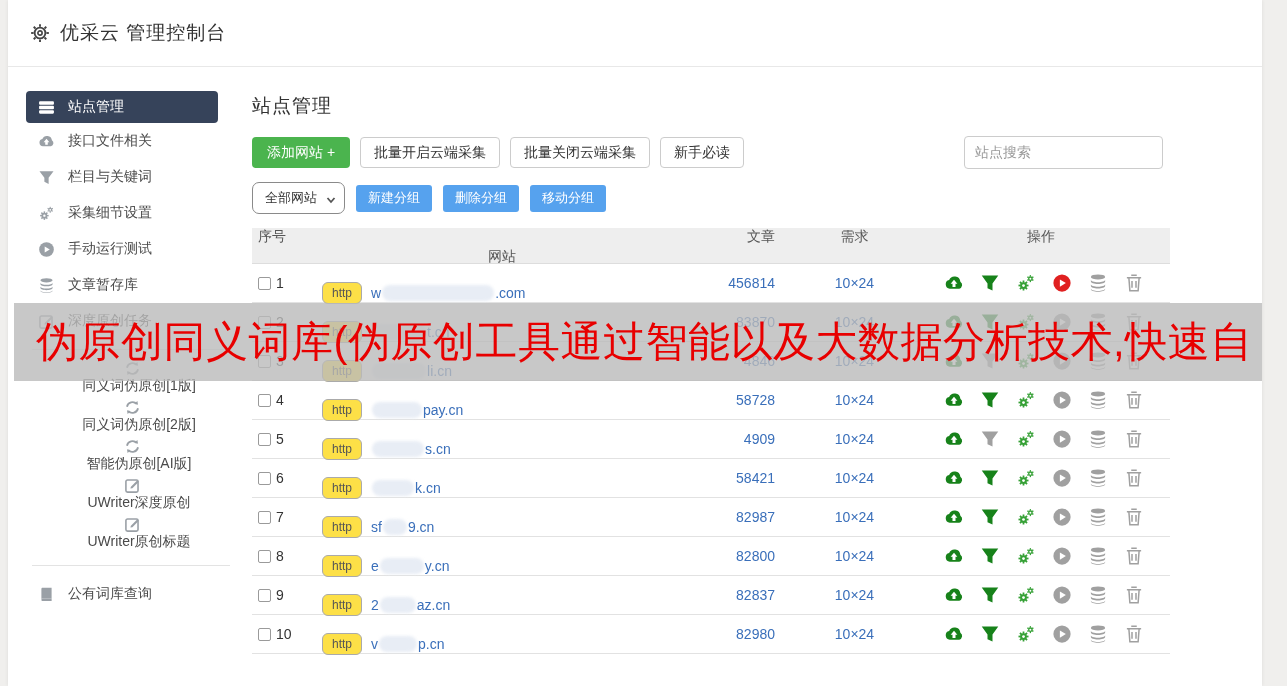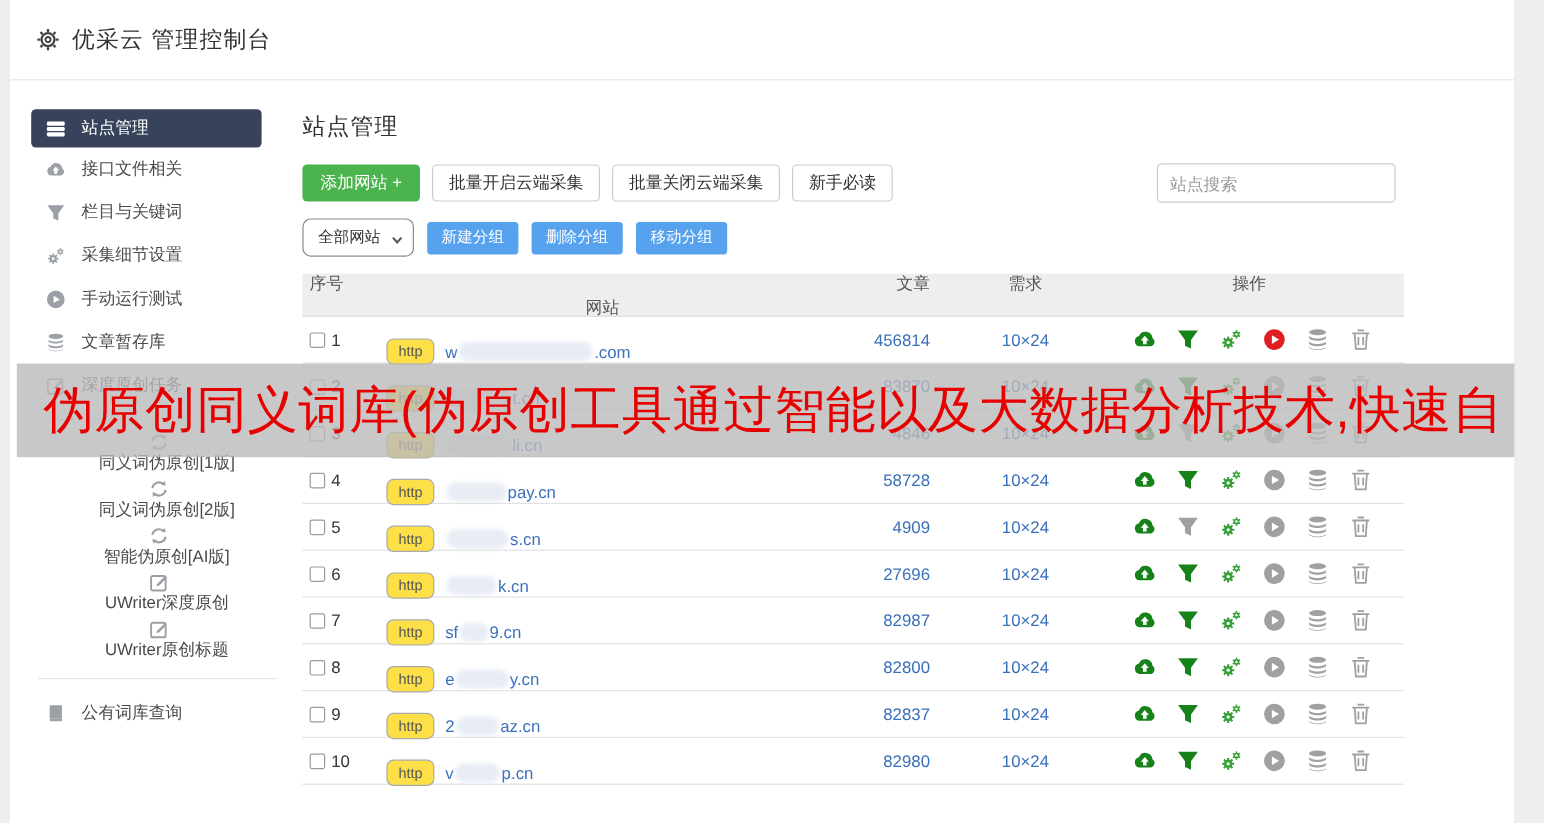--- a/index.html
+++ b/index.html
@@ -48,21 +48,21 @@
     background:#4bb44e; color:#fff; border-radius:4px;
     height:31px; padding:0 15px; font-size:14px;
   }
   .btn-outline {
     background:#fff; border:1px solid #ccc; border-radius:4px; color:#333;
     height:31px; padding:0 13px; font-size:14px; margin-left:10px;
   }
   .search-input {
     margin-left:auto; margin-right:7px; width:199px; height:33px;
     border:1px solid #ccc; border-radius:4px; padding:0 10px; font-size:14px;
-    font-family:Liberation Sans, sans-serif; color:#333; outline:none;
+    font-family:Liberation Mono, monospace; color:#333; outline:none;
   }
   .search-input::placeholder { color:#9a9a9a; }
   .groupbar { display:flex; align-items:center; margin-bottom:14px; }
   .group-select {
     width:93px; height:32px; border:1px solid #8a8a8a; border-radius:7px;
     display:flex; align-items:center; font-size:13px; color:#333;
     padding:0 8px 0 12px; cursor:pointer; background:#fff;
   }
   .group-select .chev { margin-left:auto; width:10px; height:10px; color:#555; }
   .btn-blue {
@@ -709,21 +709,21 @@
                 <span class="cb"></span>
                 <span class="rownum">6</span>
               </div>
               <div class="c-site">
                 <span class="http-btn">http</span>
                 <span class="domain">
                   <span class="blur-patch" style="width:42px"></span>
                   <span>k.cn</span>
                 </span>
               </div>
-              <div class="c-art">27696</div>
+              <div class="c-art">58421</div>
               <div class="c-dem">10×24</div>
               <div class="c-ops">
                 <span class="op green">
                   <svg viewBox="0 0 16 16">
                     <path fill="currentColor" d="M13.1 6.9A4.7 4.7 0 0 0 4.1 5.6a3.5 3.5 0 0 0 .5 6.9h7.6a3.1 3.1 0 0 0 .9-5.6z"></path>
                     <path fill="#fff" d="M8 5.4l2.7 3.2H9.2v2.5H6.8V8.6H5.3z"></path>
                   </svg>
                 </span>
                 <span class="op green">
                   <svg viewBox="0 0 16 16">

